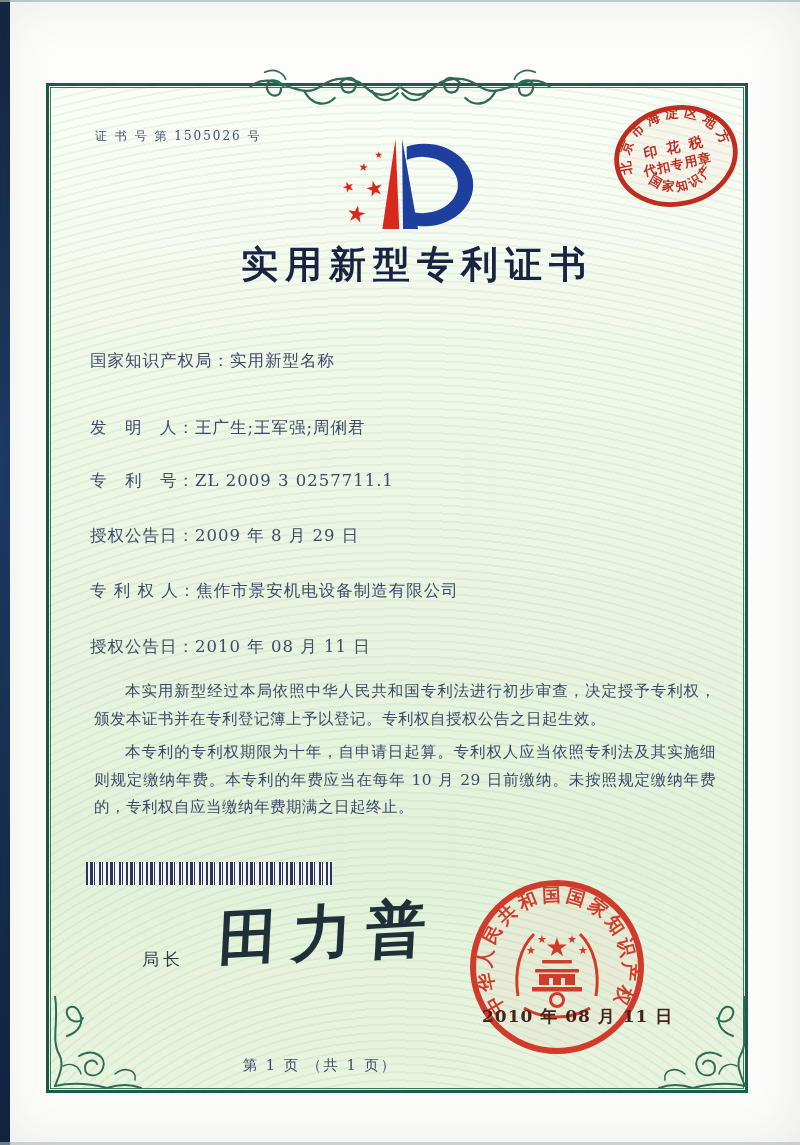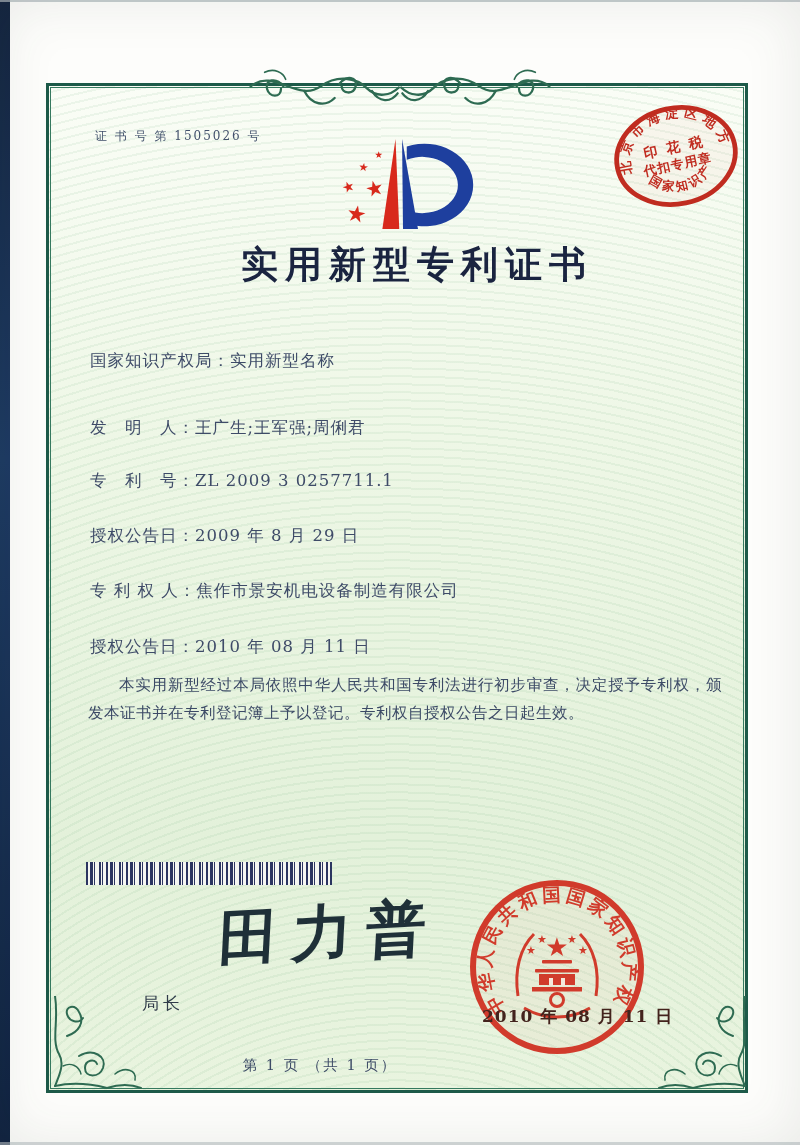--- a/index.html
+++ b/index.html
@@ -28,33 +28,33 @@
   .ornament{position:absolute;pointer-events:none;}
   .ornament svg{display:block;}
 
   
   .cert-no{position:absolute;left:95px;top:128px;font-size:12px;color:#41506b;letter-spacing:2px;}
   .title{position:absolute;left:0;top:240px;width:800px;text-align:center;
     font-size:37px;font-weight:700;color:#1a2440;letter-spacing:7px;margin-left:17px;}
   .field{position:absolute;left:90px;font-size:16.5px;color:#3e4b68;letter-spacing:1px;white-space:nowrap;}
   .f0{top:350px;} .f1{top:417px;text-align:right;} .f2{top:470px;} .f3{top:525px;} .f4{top:580px;} .f5{top:636px;}
   .paragraphs{position:absolute;left:88px;top:672px;width:634px;color:#3c4a66;}
-  .paragraphs p{margin:0;font-size:15.5px;line-height:1.78;text-align:justify;text-indent:2em;letter-spacing:.5px;}
+  .paragraphs p{margin:6px;font-size:15.5px;line-height:1.78;text-align:justify;text-indent:2em;letter-spacing:.5px;}
 
   
   .barcode{position:absolute;left:86px;top:862px;width:246px;height:23px;
     background:repeating-linear-gradient(90deg,
       #2b3560 0 2px, #f4f6f2 2px 4px,
       #2b3560 4px 7px, #f4f6f2 7px 8px,
       #2b3560 8px 9px, #f4f6f2 9px 13px,
       #2b3560 13px 15px, #f4f6f2 15px 16px,
       #2b3560 16px 17px, #f4f6f2 17px 20px);}
 
   
-  .sig-label{position:absolute;left:142px;top:992px;font-size:17px;color:#2f3b49;letter-spacing:4px;}
+  .sig-label{position:absolute;left:142px;top:948px;font-size:17px;color:#2f3b49;letter-spacing:4px;}
   .sig-name{position:absolute;left:218px;top:892px;width:270px;font-size:60px;font-weight:700;
     color:#1f3038;letter-spacing:14px;transform:rotate(-3deg) skewX(-6deg);
     font-family:"DejaVu Sans","Liberation Sans",sans-serif;}
 
   
   .tax-stamp{position:absolute;left:612px;top:104px;width:128px;height:104px;transform:rotate(-12deg);}
   .office-seal{position:absolute;left:462px;top:872px;width:190px;height:190px;opacity:.94;}
   .seal-date{position:absolute;left:482px;top:1005px;font-size:17px;font-weight:700;
     color:#43231d;letter-spacing:1px;z-index:5;}
 
@@ -150,20 +150,21 @@
 
 <div class="field f0"><span>国家知识产权局：</span><span>实用新型名称</span></div>
 <div class="field f1"><span>发　明　人：</span><span>王广生;王军强;周俐君</span></div>
 <div class="field f2"><span>专　利　号：</span><span>ZL 2009 3 0257711.1</span></div>
 <div class="field f3"><span>授权公告日：</span><span>2009 年 8 月 29 日</span></div>
 <div class="field f4"><span>专 利 权 人：</span><span>焦作市景安机电设备制造有限公司</span></div>
 <div class="field f5"><span>授权公告日：</span><span>2010 年 08 月 11 日</span></div>
 
 <div class="paragraphs">
   <p>本实用新型经过本局依照中华人民共和国专利法进行初步审查，决定授予专利权，颁发本证书并在专利登记簿上予以登记。专利权自授权公告之日起生效。</p>
+  <p>本专利的专利权期限为十年，自申请日起算。专利权人应当依照专利法及其实施细则规定缴纳年费。本专利的年费应当在每年 10 月 29 日前缴纳。未按照规定缴纳年费的，专利权自应当缴纳年费期满之日起终止。</p>
 </div>
 
 <div class="barcode"></div>
 
 <div class="sig-label">局长</div>
 <div class="sig-name">田力普</div>
 
 <div class="office-seal">
   <svg width="190" height="190" viewBox="0 0 190 190">
     <defs>

